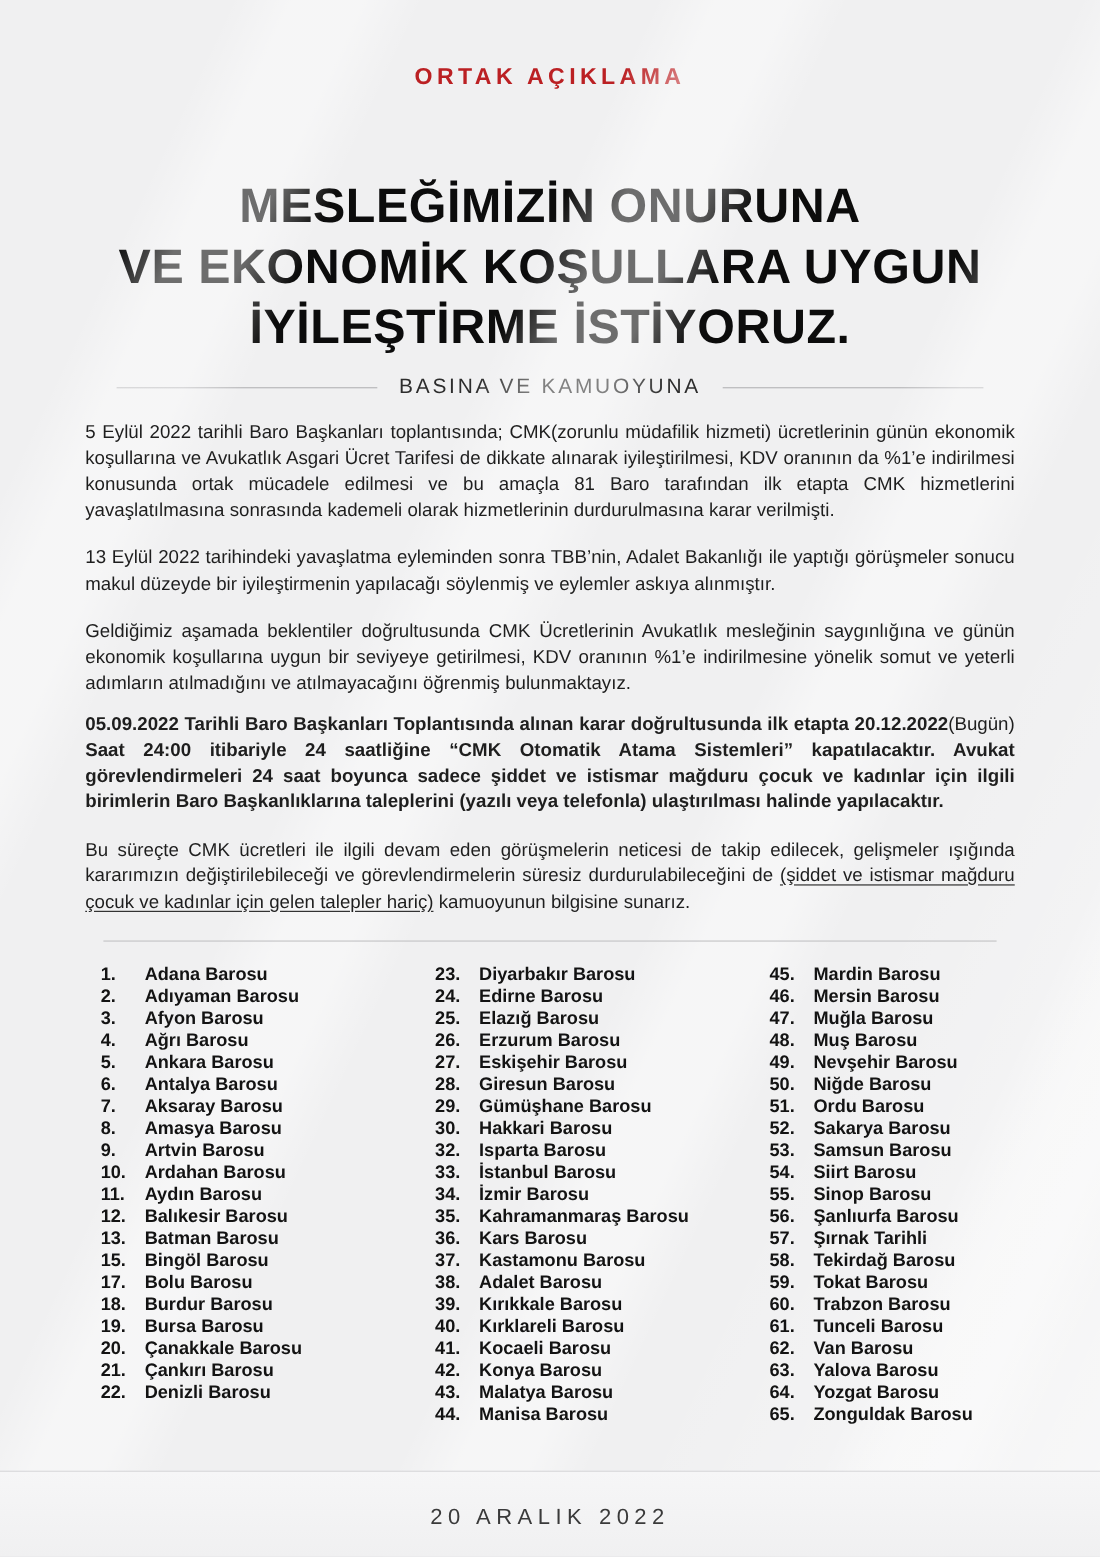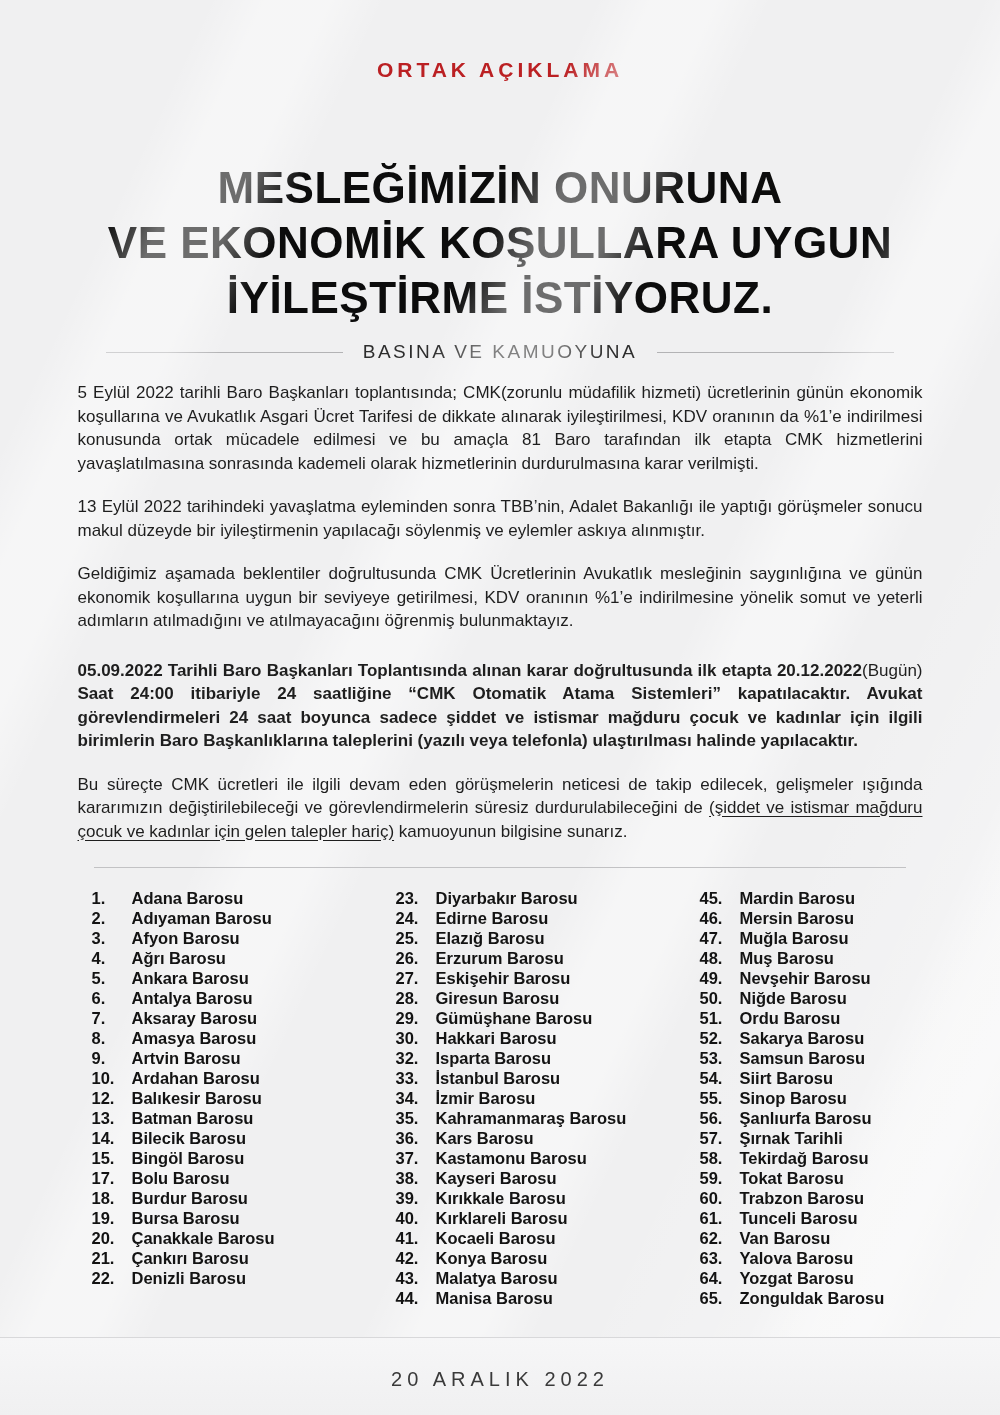--- a/index.html
+++ b/index.html
@@ -53,21 +53,21 @@
   }
   .content { width:845px; margin:0 auto; position:relative; }
   .para {
     margin:20px 0 0;
     text-align:justify;
     font-size:17px;
     line-height:23.5px;
     color:#1e1e1e;
   }
   .para:first-child { margin-top:18px; }
-  .para.gap-lg { margin-top:26px; }
+  .para.gap-lg { margin-top:14px; }
   .seg-bold { font-weight:bold; }
   .seg-underline { text-decoration:underline; text-underline-offset:3px; }
   .divider {
     width:812px; height:1px;
     background:#c2c2c4;
     margin:24px auto 0;
   }
   .bar-list {
     margin-top:20px;
     padding-left:14px;
@@ -158,32 +158,32 @@
           </div>
           <div class="bar-row">
             <span class="no">9.</span>
             <span class="nm">Artvin Barosu</span>
           </div>
           <div class="bar-row">
             <span class="no">10.</span>
             <span class="nm">Ardahan Barosu</span>
           </div>
           <div class="bar-row">
+            <span class="no">11.</span>
+            <span class="nm">Aydın Barosu</span>
+          </div>
+          <div class="bar-row">
             <span class="no">12.</span>
             <span class="nm">Balıkesir Barosu</span>
           </div>
           <div class="bar-row">
             <span class="no">13.</span>
             <span class="nm">Batman Barosu</span>
           </div>
           <div class="bar-row">
-            <span class="no">14.</span>
-            <span class="nm">Bilecik Barosu</span>
-          </div>
-          <div class="bar-row">
             <span class="no">15.</span>
             <span class="nm">Bingöl Barosu</span>
           </div>
           <div class="bar-row">
             <span class="no">17.</span>
             <span class="nm">Bolu Barosu</span>
           </div>
           <div class="bar-row">
             <span class="no">18.</span>
             <span class="nm">Burdur Barosu</span>
@@ -257,21 +257,21 @@
           <div class="bar-row">
             <span class="no">36.</span>
             <span class="nm">Kars Barosu</span>
           </div>
           <div class="bar-row">
             <span class="no">37.</span>
             <span class="nm">Kastamonu Barosu</span>
           </div>
           <div class="bar-row">
             <span class="no">38.</span>
-            <span class="nm">Kayseri Barosu</span>
+            <span class="nm">Adalet Barosu</span>
           </div>
           <div class="bar-row">
             <span class="no">39.</span>
             <span class="nm">Kırıkkale Barosu</span>
           </div>
           <div class="bar-row">
             <span class="no">40.</span>
             <span class="nm">Kırklareli Barosu</span>
           </div>
           <div class="bar-row">

